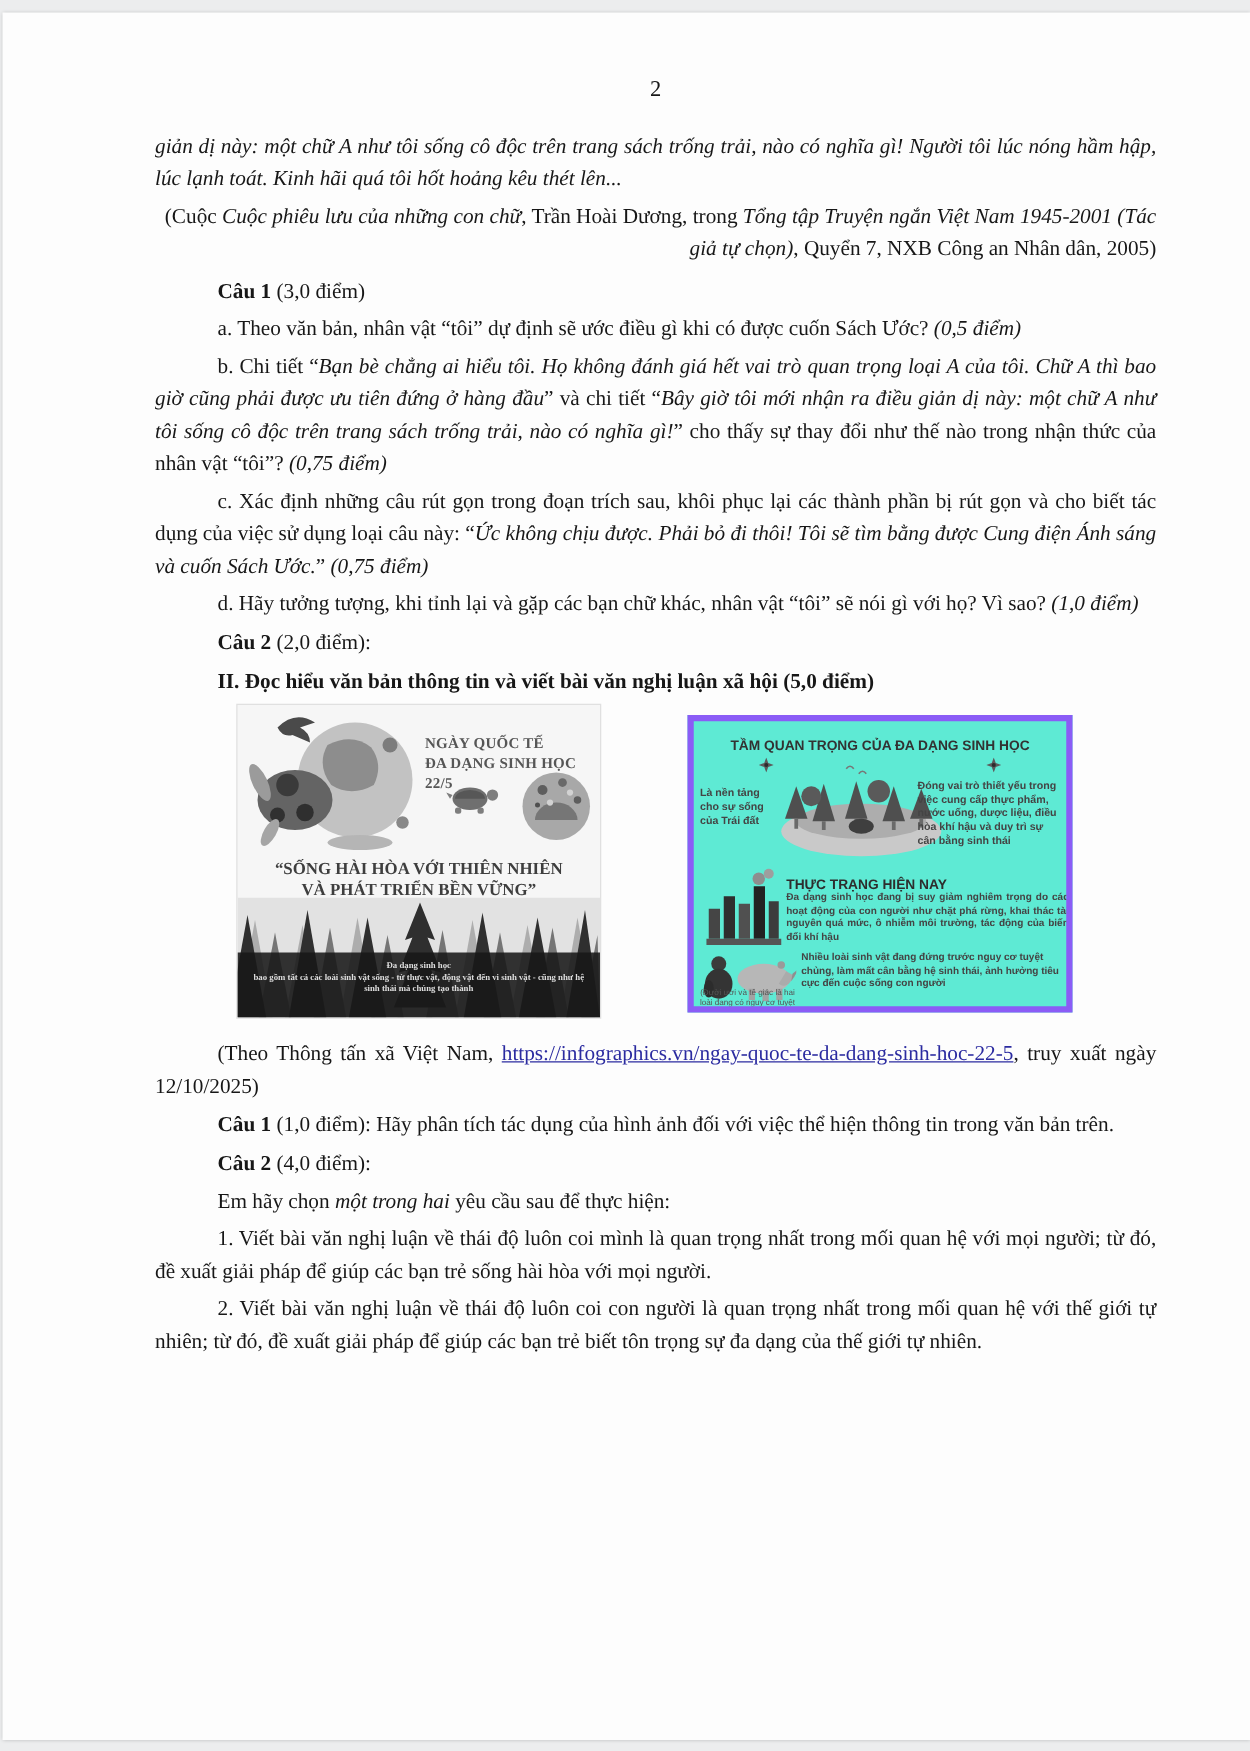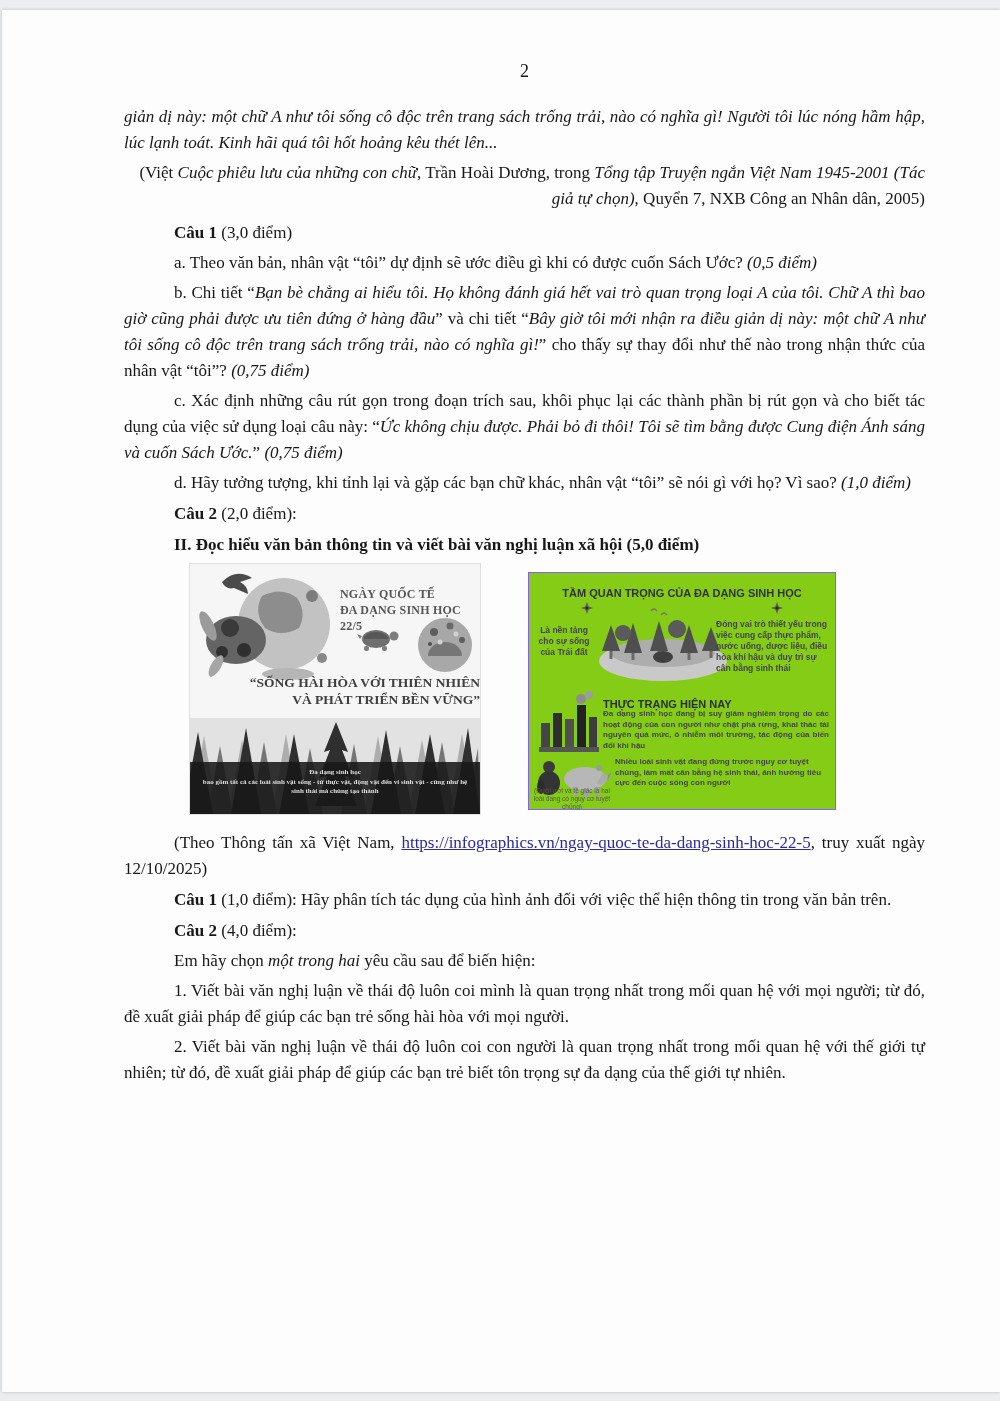--- a/index.html
+++ b/index.html
@@ -35,41 +35,41 @@
   }
   .fl-collage{position:absolute;left:2px;top:2px;}
   .fl-title{
     position:absolute;left:150px;top:22px;width:138px;
     font-weight:bold;font-size:12px;line-height:16px;color:#565656;letter-spacing:.2px;
   }
   .fl-turtle{position:absolute;left:166px;top:60px;}
   .fl-coral{position:absolute;left:226px;top:50px;}
   .fl-label{position:absolute;left:0;top:102px;width:100%;text-align:center;
     font-weight:bold;font-size:11.5px;color:#4e4e4e;}
-  .fl-theme{position:absolute;left:0;top:110px;width:100%;text-align:right;
+  .fl-theme{position:absolute;left:0;top:122px;width:100%;text-align:center;
     font-weight:bold;font-size:13.5px;line-height:17px;color:#3e3e3e;}
   .fl-forest{position:absolute;left:0;bottom:0;}
   .fl-band{
     position:absolute;left:0;bottom:0;width:100%;height:52px;
     background:rgba(24,24,24,.88);color:#dedede;
     font-weight:bold;font-size:7px;line-height:9.5px;text-align:center;
     padding:6px 8px 0 8px;
   }
 
   
   .figR{
-    position:absolute;left:404px;top:8px;width:308px;height:238px;
-    background:#84cc16;border:1px solid #8b5cf6;
+    position:absolute;left:426px;top:8px;width:308px;height:238px;
+    background:#5eead4;border:5px solid #8b5cf6;
     font-family:"Liberation Sans",sans-serif;overflow:hidden;
   }
   .fr-title{position:absolute;top:7px;width:100%;text-align:center;
     font-weight:bold;font-size:11px;color:#323232;}
   .fr-star-l{position:absolute;left:52px;top:29px;}
   .fr-star-r{position:absolute;right:52px;top:29px;}
-  .fr-pl{position:absolute;left:5px;top:52px;width:60px;text-align:center;
+  .fr-pl{position:absolute;left:5px;top:52px;width:60px;
     font-weight:bold;font-size:8.5px;line-height:11px;color:#444;}
   .fr-island{position:absolute;left:64px;top:28px;}
   .fr-pr{position:absolute;right:5px;top:46px;width:114px;
     font-weight:bold;font-size:8.5px;line-height:11px;color:#444;}
   .fr-status-title{position:absolute;left:74px;top:118px;
     font-weight:bold;font-size:11px;color:#2d2d2d;}
   .fr-factory{position:absolute;left:10px;top:116px;}
   .fr-p1{position:absolute;left:74px;top:136px;width:226px;
     font-weight:bold;font-size:8px;line-height:10.5px;color:#444;text-align:justify;}
   .fr-p2{position:absolute;left:86px;top:184px;width:214px;
@@ -80,21 +80,21 @@
 </style>
 </head>
 <body>
 
 <div class="page">
   <div class="content">
 
     <div class="pageno">2</div>
 
     <p><span class="it">giản dị này: một chữ A như tôi sống cô độc trên trang sách trống trải, nào có nghĩa gì! Người tôi lúc nóng hầm hập, lúc lạnh toát. Kinh hãi quá tôi hốt hoảng kêu thét lên...</span></p>
-    <p class="cite"><span>(Việt </span><span class="it">Cuộc phiêu lưu của những con chữ</span><span>, Trần Hoài Dương, trong </span><span class="it">Tổng tập Truyện ngắn Việt Nam 1945-2001 (Tác giả tự chọn)</span><span>, Quyển 7, NXB Công an Nhân dân, 2005)</span></p>
+    <p class="cite"><span>(Cuộc </span><span class="it">Cuộc phiêu lưu của những con chữ</span><span>, Trần Hoài Dương, trong </span><span class="it">Tổng tập Truyện ngắn Việt Nam 1945-2001 (Tác giả tự chọn)</span><span>, Quyển 7, NXB Công an Nhân dân, 2005)</span></p>
 
     <p class="ind mt"><span class="bd">Câu 1</span><span> (3,0 điểm)</span></p>
     <p class="ind"><span>a. Theo văn bản, nhân vật “tôi” dự định sẽ ước điều gì khi có được cuốn Sách Ước? </span><span class="it">(0,5 điểm)</span></p>
     <p class="ind"><span>b. Chi tiết “</span><span class="it">Bạn bè chẳng ai hiểu tôi. Họ không đánh giá hết vai trò quan trọng loại A của tôi. Chữ A thì bao giờ cũng phải được ưu tiên đứng ở hàng đầu</span><span>” và chi tiết “</span><span class="it">Bây giờ tôi mới nhận ra điều giản dị này: một chữ A như tôi sống cô độc trên trang sách trống trải, nào có nghĩa gì!</span><span>” cho thấy sự thay đổi như thế nào trong nhận thức của nhân vật “tôi”? </span><span class="it">(0,75 điểm)</span></p>
     <p class="ind"><span>c. Xác định những câu rút gọn trong đoạn trích sau, khôi phục lại các thành phần bị rút gọn và cho biết tác dụng của việc sử dụng loại câu này: “</span><span class="it">Ức không chịu được. Phải bỏ đi thôi! Tôi sẽ tìm bằng được Cung điện Ánh sáng và cuốn Sách Ước.</span><span>” </span><span class="it">(0,75 điểm)</span></p>
     <p class="ind"><span>d. Hãy tưởng tượng, khi tỉnh lại và gặp các bạn chữ khác, nhân vật “tôi” sẽ nói gì với họ? Vì sao? </span><span class="it">(1,0 điểm)</span></p>
 
     <p class="ind mt"><span class="bd">Câu 2</span><span> (2,0 điểm):</span></p>
 
     <p class="ind mt"><span class="bd">II. Đọc hiểu văn bản thông tin và viết bài văn nghị luận xã hội (5,0 điểm)</span></p>
@@ -254,18 +254,18 @@
         <div class="fr-p2">Nhiều loài sinh vật đang đứng trước nguy cơ tuyệt chủng, làm mất cân bằng hệ sinh thái, ảnh hưởng tiêu cực đến cuộc sống con người</div>
 
         <div class="fr-cap">(Đười ươi và tê giác là hai loài đang có nguy cơ tuyệt chủng)</div>
       </div>
     </div>
 
     <p class="ind"><span>(Theo Thông tấn xã Việt Nam, </span><a class="lnk" href="#">https://infographics.vn/ngay-quoc-te-da-dang-sinh-hoc-22-5</a><span>, truy xuất ngày 12/10/2025)</span></p>
 
     <p class="ind mt"><span class="bd">Câu 1</span><span> (1,0 điểm): Hãy phân tích tác dụng của hình ảnh đối với việc thể hiện thông tin trong văn bản trên.</span></p>
     <p class="ind mt"><span class="bd">Câu 2</span><span> (4,0 điểm):</span></p>
-    <p class="ind"><span>Em hãy chọn </span><span class="it">một trong hai</span><span> yêu cầu sau để biến hiện:</span></p>
+    <p class="ind"><span>Em hãy chọn </span><span class="it">một trong hai</span><span> yêu cầu sau để thực hiện:</span></p>
     <p class="ind"><span>1. Viết bài văn nghị luận về thái độ luôn coi mình là quan trọng nhất trong mối quan hệ với mọi người; từ đó, đề xuất giải pháp để giúp các bạn trẻ sống hài hòa với mọi người.</span></p>
     <p class="ind"><span>2. Viết bài văn nghị luận về thái độ luôn coi con người là quan trọng nhất trong mối quan hệ với thế giới tự nhiên; từ đó, đề xuất giải pháp để giúp các bạn trẻ biết tôn trọng sự đa dạng của thế giới tự nhiên.</span></p>
 
   </div>
 </div>
 
 </body></html>

